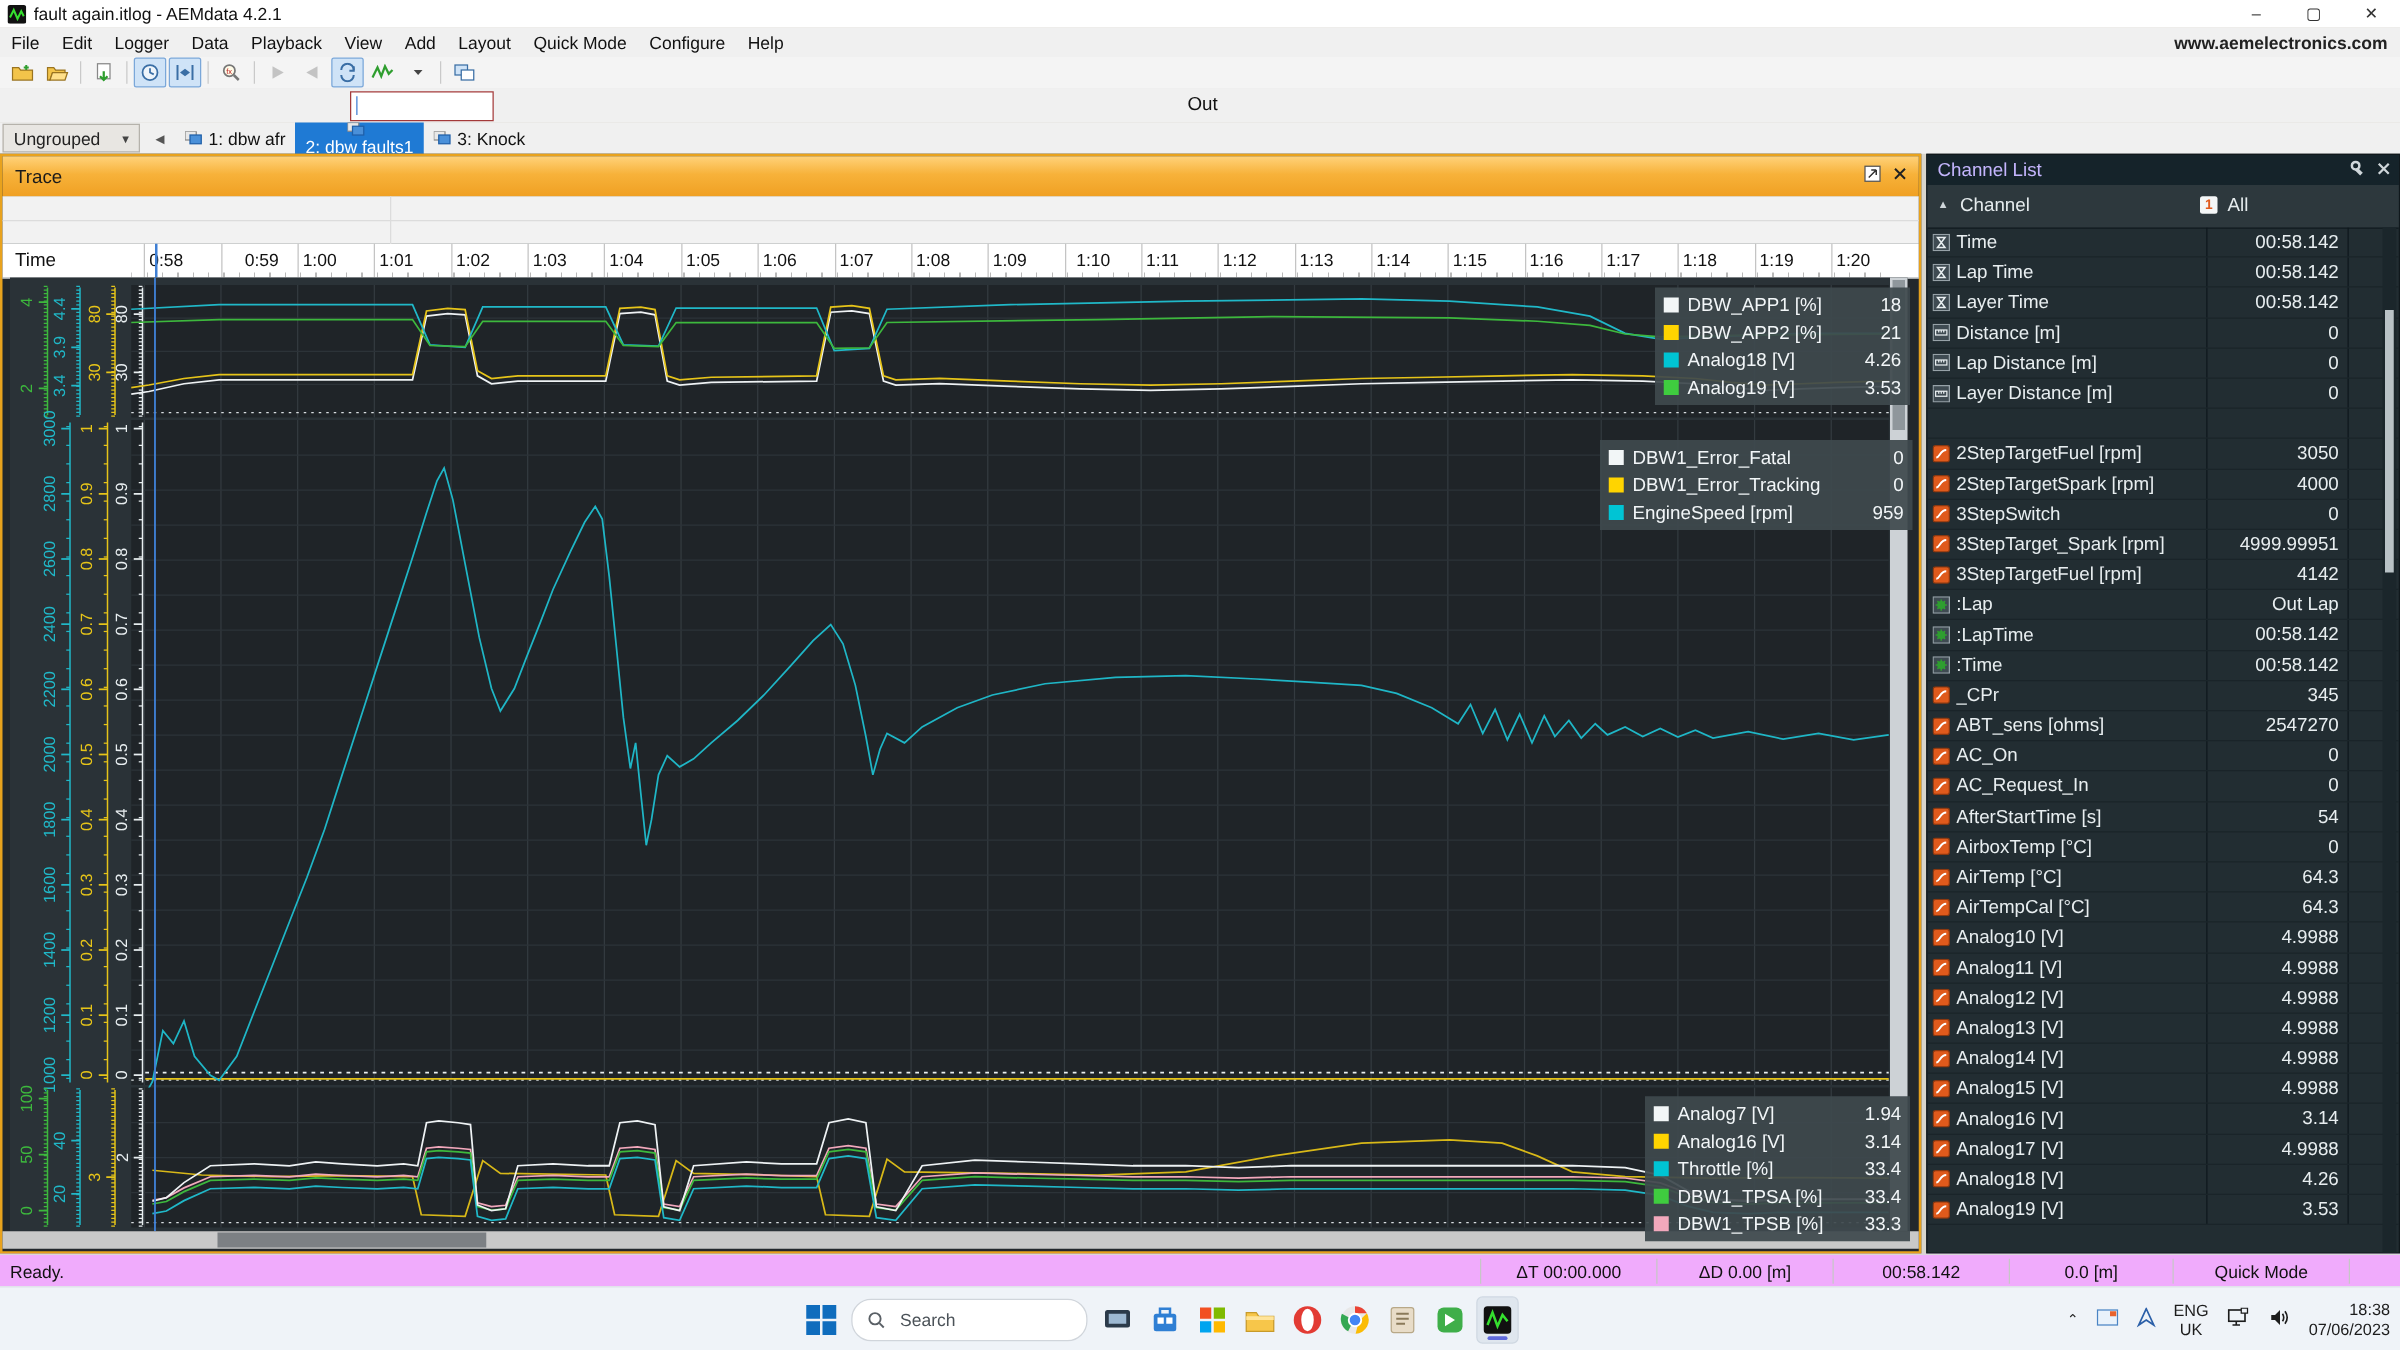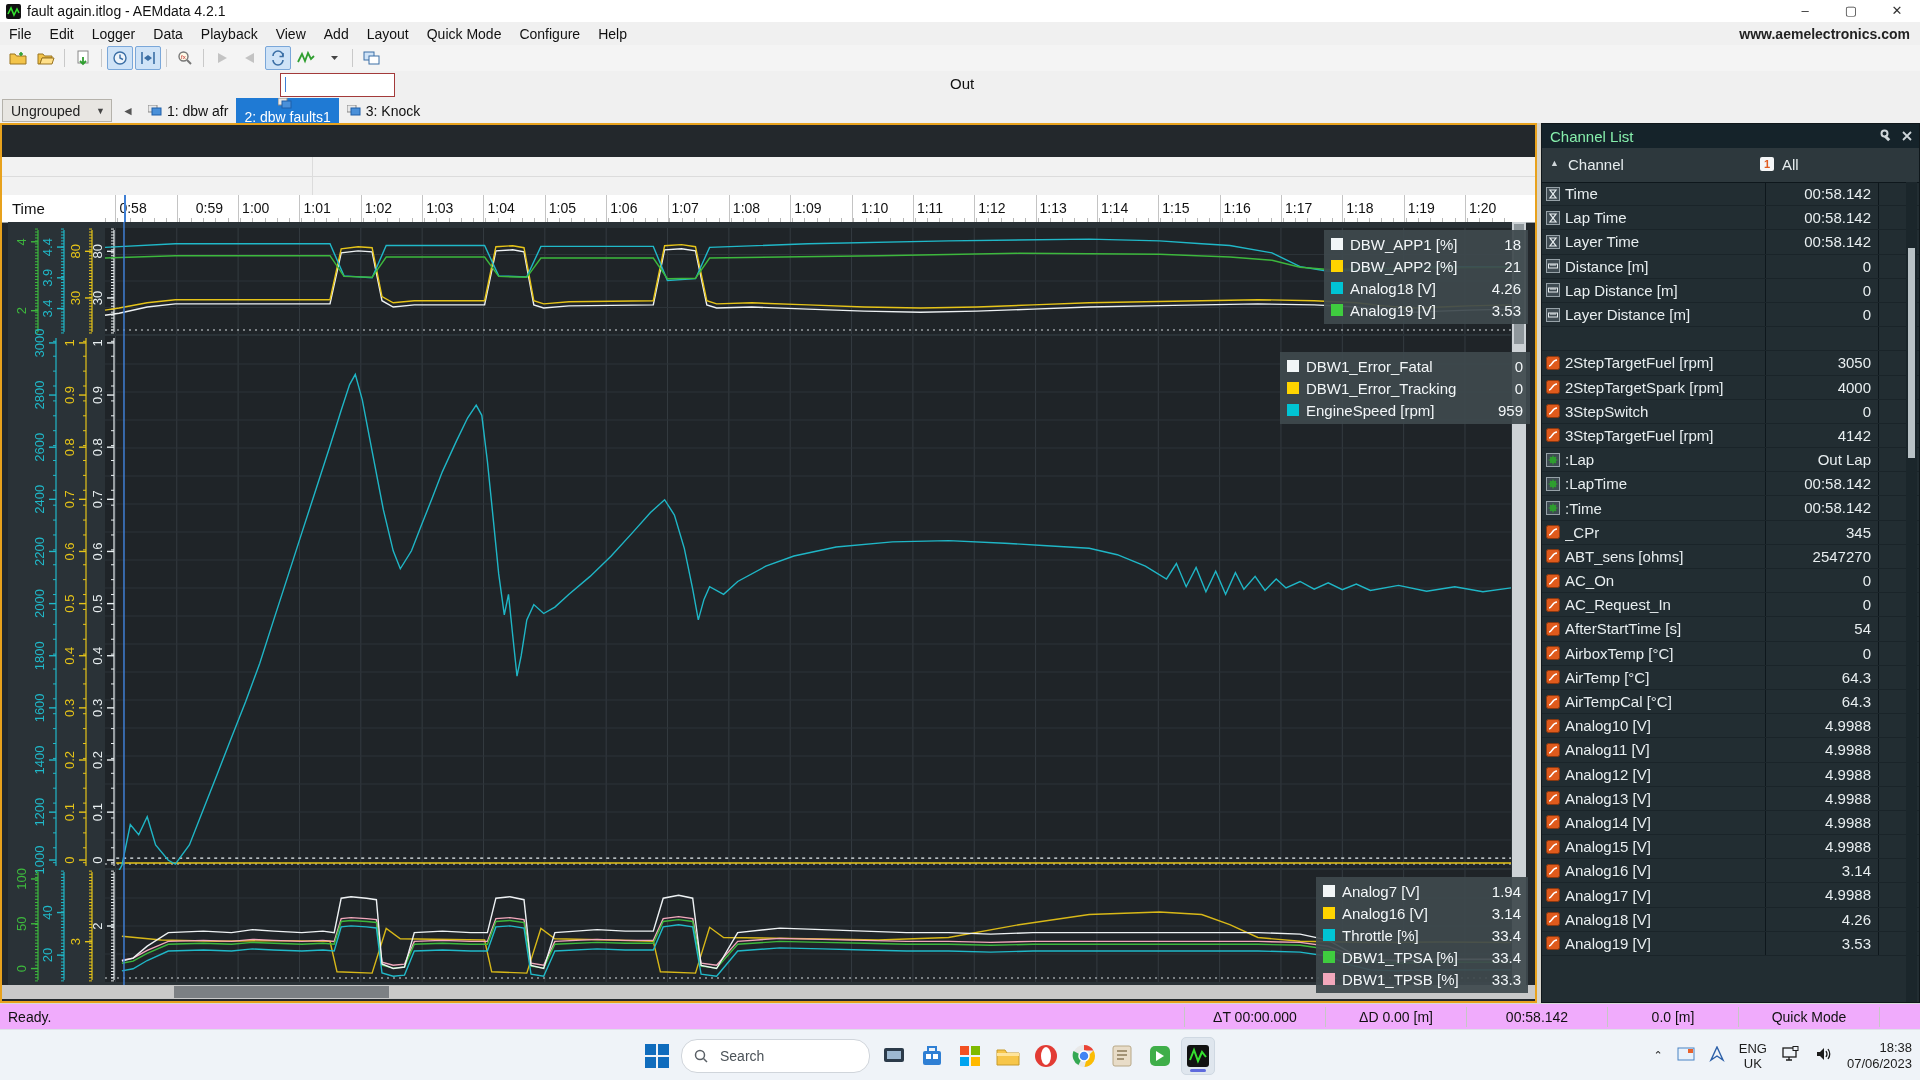--- a/index.html
+++ b/index.html
@@ -63,21 +63,21 @@
   .legrow .sw{width:12px;height:12px;margin-right:7px;flex:none;}
   .legrow .lv{margin-left:auto;padding-left:10px;}
   #vscroll{position:absolute;right:0;top:0;width:14px;height:763px;background:#cdd2d6;}
   #vscroll .vthumb{position:absolute;left:2px;top:2px;width:10px;height:120px;background:#8f979c;}
   #hscroll{position:absolute;left:0;top:860px;width:100%;height:14px;background:#c9c9c9;}
   #hscroll .hthumb{position:absolute;left:172px;top:1px;width:215px;height:12px;background:#7c8084;}
   
   #chanpanel{position:absolute;left:1541px;top:123px;width:379px;height:880px;background:#222d32;
     border:1px solid #10181c;box-sizing:border-box;}
   #chan-title{position:absolute;left:0;top:0;width:100%;height:24px;background:#15232a;
-    display:flex;align-items:center;color:#86efac;font-size:15px;}
+    display:flex;align-items:center;color:#c4b5fd;font-size:15px;}
   #chan-title .t{margin-left:8px;}
   #chan-title .cicons{margin-left:auto;margin-right:6px;display:flex;gap:8px;align-items:center;}
   #chan-header{position:absolute;left:0;top:24px;width:100%;height:34px;background:#2d383d;
     border-bottom:1px solid #0e171c;color:#e6ecee;font-size:15px;}
   #chan-header .sort{position:absolute;left:8px;top:10px;font-size:9px;color:#cfd6da;}
   #chan-header .cname{position:absolute;left:26px;top:8px;}
   #chan-header .badge{position:absolute;left:218px;top:9px;width:14px;height:14px;background:#f4f6f7;
     color:#e05a1e;font-size:11px;font-weight:bold;text-align:center;line-height:14px;border-radius:2px;}
   #chan-header .fall{position:absolute;left:240px;top:8px;}
   #chan-rows{position:absolute;left:0;top:58px;width:100%;height:820px;overflow:hidden;}
@@ -267,20 +267,34 @@
               <rect x="0" y="0" width="9" height="7" fill="#e8e8e8" stroke="#888"></rect>
               <rect x="4" y="3" width="9" height="7" fill="#4a90d9" stroke="#1f5fa8"></rect>
             </svg>
           </span>
           <span>3: Knock</span>
         </div>
       </div>
   </div>
 
   <div id="tracewin">
+    <div id="trace-titlebar">
+      <span class="t">Trace</span>
+      <span class="ticons">
+        <span>
+          <svg width="14" height="14">
+              <rect x="1" y="1" width="12" height="12" fill="#fff" stroke="#555"></rect>
+          <path d="M4 10 L10 4 M10 4 h-4 M10 4 v4" stroke="#333" stroke-width="1.2" fill="none"></path>
+            </svg></span>
+        <span>
+          <svg width="14" height="14">
+              <path d="M3 3 L11 11 M11 3 L3 11" stroke="#222" stroke-width="1.6"></path>
+            </svg></span>
+      </span>
+    </div>
     <div id="trace-header">
       <div class="hline"></div>
         <div class="vline"></div>
     </div>
     <div id="time-row">
       <span id="time-label">Time</span>
     <div class="ttick" style="left: 113.428px;"></div>
         <div class="tlab" style="left: 117.428px;">0:58</div>
         <div class="ttick" style="left: 174.772px;"></div>
         <div class="tlab" style="left: 178.772px; margin-left: 15px;">0:59</div>
@@ -1151,20 +1165,31 @@
           <span class="cv">0</span>
           <span class="pad"></span>
         </div>
         <div class="ch-row">
           <span class="ci">
             <svg width="14" height="14">
               <rect x="0.5" y="0.5" width="13" height="13" rx="2" fill="#df5a1c" stroke="#8a3810"></rect>
               <path d="M3 10 C6 10 6 4 11 4" fill="none" stroke="#fff" stroke-width="1.6"></path>
             </svg>
           </span>
+          <span class="cn">3StepTarget_Spark [rpm]</span>
+          <span class="cv">4999.99951</span>
+          <span class="pad"></span>
+        </div>
+        <div class="ch-row">
+          <span class="ci">
+            <svg width="14" height="14">
+              <rect x="0.5" y="0.5" width="13" height="13" rx="2" fill="#df5a1c" stroke="#8a3810"></rect>
+              <path d="M3 10 C6 10 6 4 11 4" fill="none" stroke="#fff" stroke-width="1.6"></path>
+            </svg>
+          </span>
           <span class="cn">3StepTargetFuel [rpm]</span>
           <span class="cv">4142</span>
           <span class="pad"></span>
         </div>
         <div class="ch-row">
           <span class="ci">
             <svg width="14" height="14">
               <rect x="0.5" y="0.5" width="13" height="13" fill="#3f4b52" stroke="#97a2a8"></rect>
               <circle cx="7" cy="7" r="3.2" fill="#2f9e2f"></circle>
               <path d="M7 2.5 v2 M7 9.5 v2 M2.5 7 h2 M9.5 7 h2 M3.9 3.9 l1.4 1.4 M8.7 8.7 l1.4 1.4 M10.1 3.9 l-1.4 1.4 M5.3 8.7 l-1.4 1.4" stroke="#2f9e2f" stroke-width="1.2"></path>

